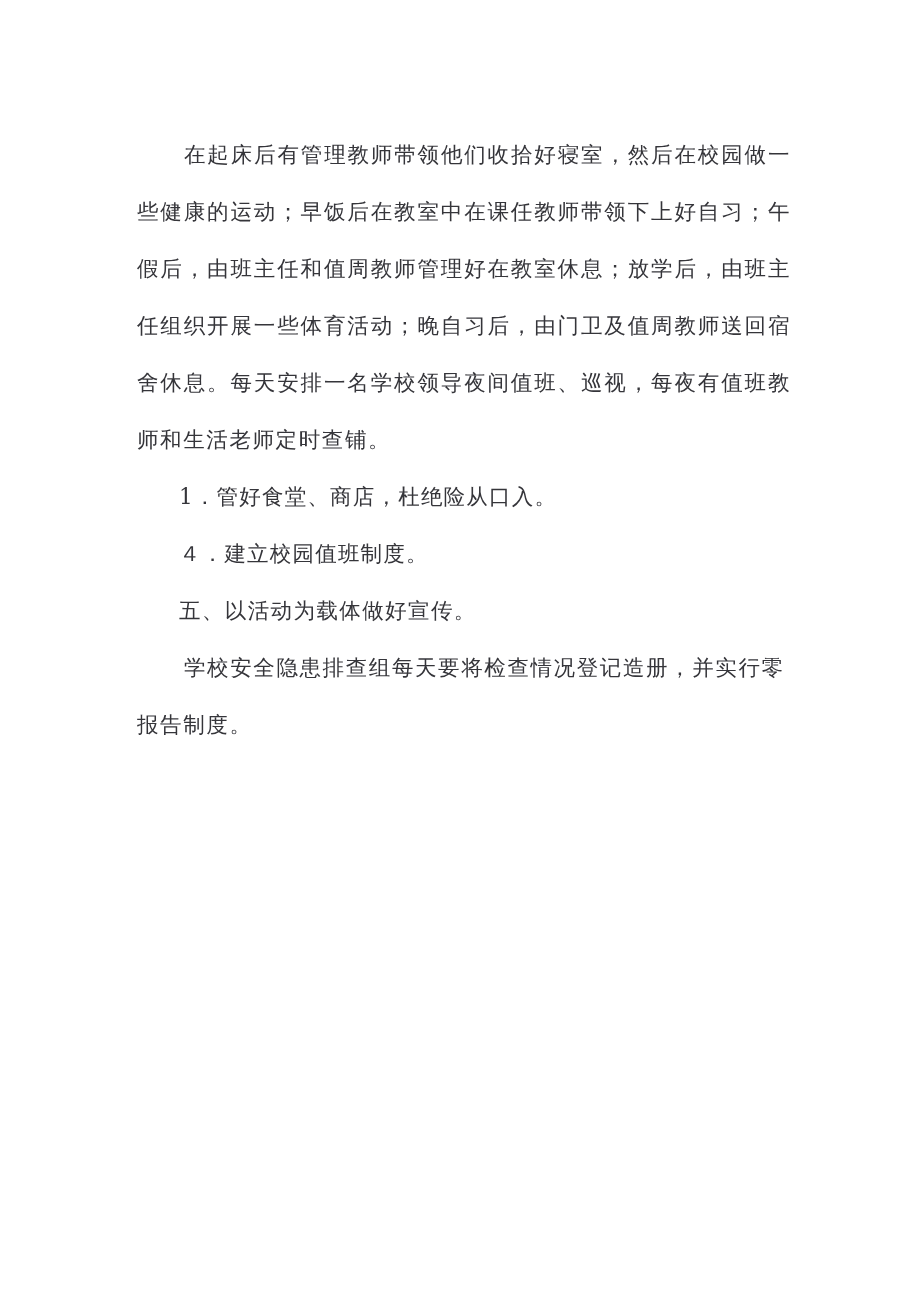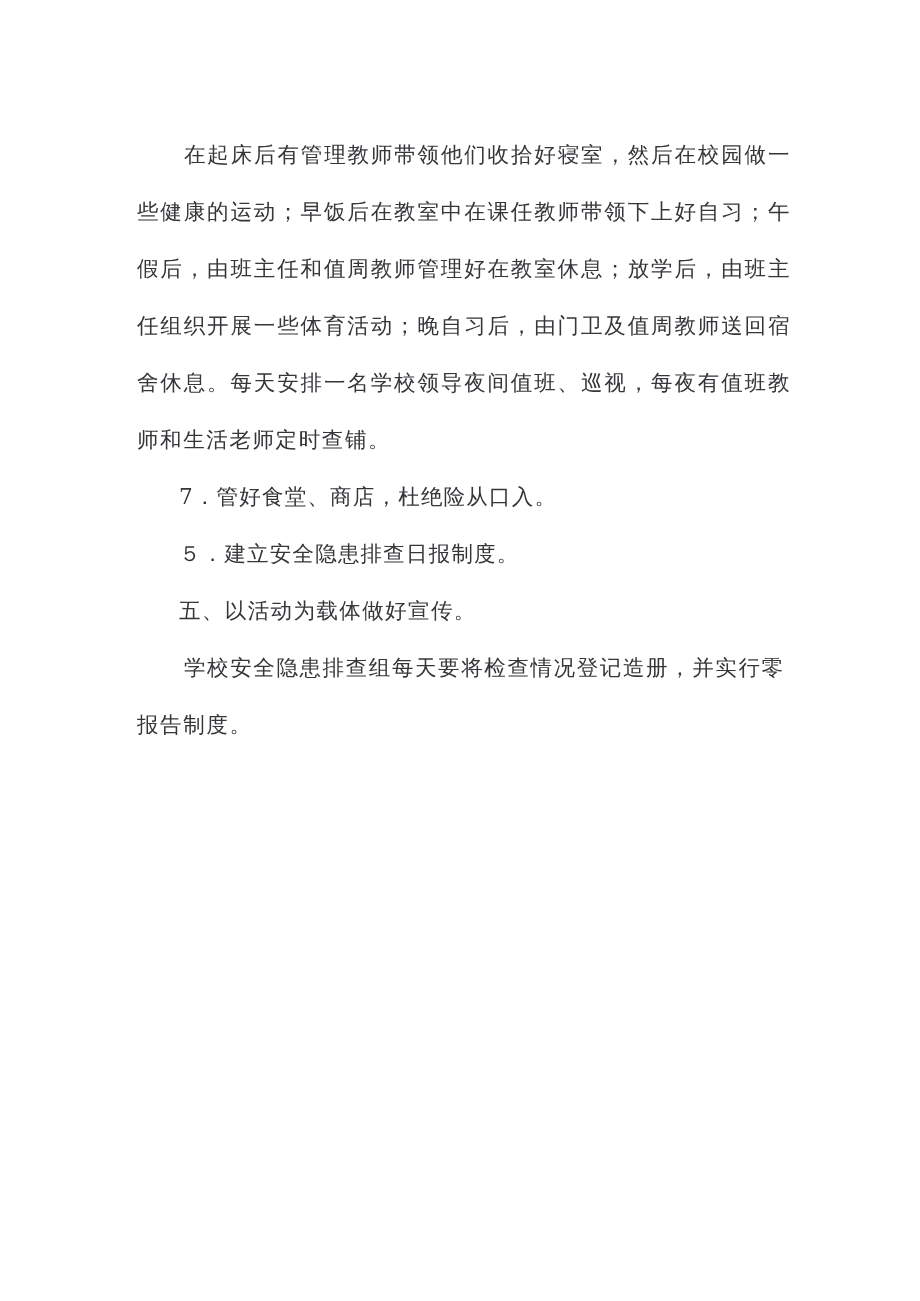--- a/index.html
+++ b/index.html
@@ -54,25 +54,25 @@
   }
 </style>
 </head>
 <body>
 
 <div class="page">
   <div class="doc-body">
 
     <p class="para indent">在起床后有管理教师带领他们收拾好寝室，然后在校园做一些健康的运动；早饭后在教室中在课任教师带领下上好自习；午假后，由班主任和值周教师管理好在教室休息；放学后，由班主任组织开展一些体育活动；晚自习后，由门卫及值周教师送回宿舍休息。每天安排一名学校领导夜间值班、巡视，每夜有值班教师和生活老师定时查铺。</p>
 
-    <p class="para heading">7．管好食堂、商店，杜绝险从口入。</p>
+    <p class="para heading">1．管好食堂、商店，杜绝险从口入。</p>
 
 
+    <p class="para heading">４．建立校园值班制度。</p>
 
 
-    <p class="para heading">５．建立安全隐患排查日报制度。</p>
 
     <p class="para section">五、以活动为载体做好宣传。</p>
 
     <p class="para indent last-line">学校安全隐患排查组每天要将检查情况登记造册，并实行零报告制度。</p>
 
   </div>
 </div>
 
 </body></html>

